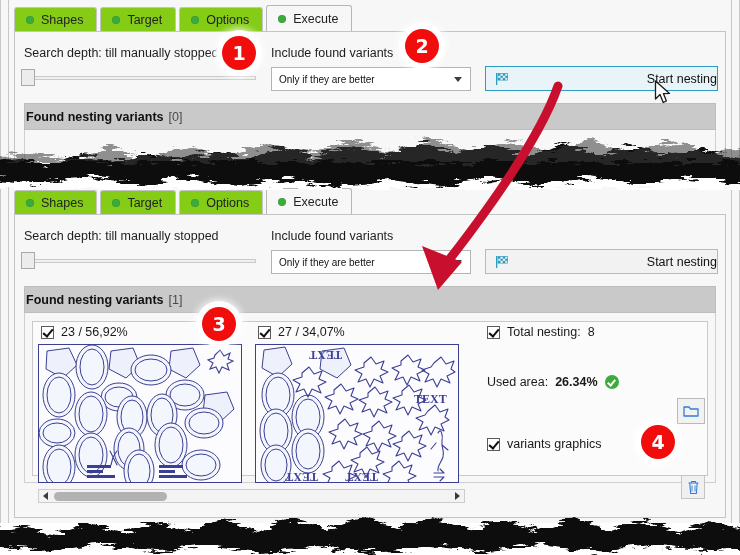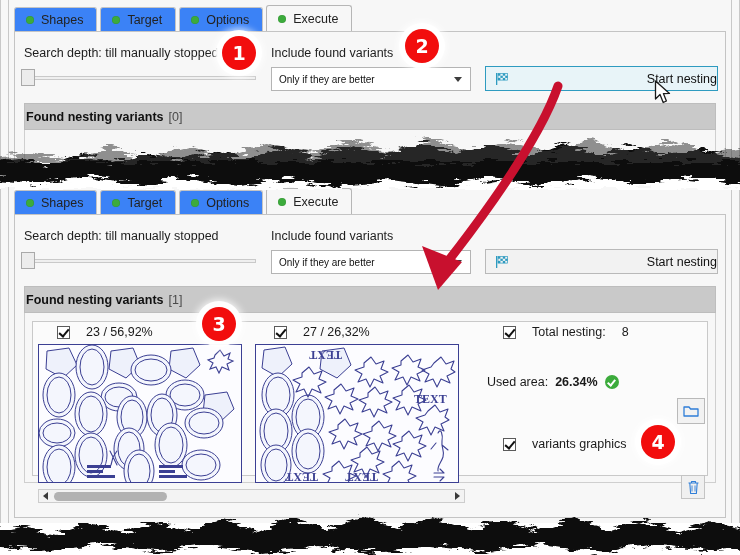--- a/index.html
+++ b/index.html
@@ -17,21 +17,21 @@
   
   .panel{position:absolute;background:#f7f7f7;}
   .vline{position:absolute;width:1px;background:#c8c8c8;top:0;bottom:0;}
 
   
   .tabstrip{position:absolute;left:14px;top:5px;height:27px;display:flex;align-items:flex-end;}
   .tab{
     height:25px;box-sizing:border-box;
     display:flex;align-items:center;gap:7px;
     padding:0 13px 0 11px;
-    background:#3b82f6;border:1px solid #c4c4c4;border-bottom:none;
+    background:#84cc16;border:1px solid #c4c4c4;border-bottom:none;
     border-radius:3px 3px 0 0;
     margin-right:3px;white-space:nowrap;
     font-size:12.5px;color:#222;
   }
   .tab.active{background:#f7f7f7;height:27px;border-color:#b6b6b6;}
   .dot{width:8px;height:8px;border-radius:50%;background:#3cab3c;flex:none;box-shadow:inset 0 0 0 .5px rgba(0,0,0,.12);}
 
   .tabbody{
     position:absolute;left:14px;right:14px;top:31px;
     background:#f7f7f7;border:1px solid #c4c4c4;
@@ -76,21 +76,21 @@
   .groupbody{position:absolute;box-sizing:border-box;background:#f7f7f7;border:1px solid #cfcfcf;border-top:none;}
 
   
   .card{position:absolute;box-sizing:border-box;background:#fbfbfb;border:1px solid #c9c9c9;}
 
   .cb{width:13px;height:13px;box-sizing:border-box;background:#fff;border:1px solid #5a5a5a;position:relative;flex:none;}
   .cb.on::after{
     content:"";position:absolute;left:3px;top:0px;width:4px;height:8px;
     border:solid #111;border-width:0 2px 2px 0;transform:rotate(40deg);
   }
-  .cbrow{display:flex;align-items:center;gap:16px;font-size:12.5px;color:#1a1a1a;margin-left:16px;}
+  .cbrow{display:flex;align-items:center;gap:7px;font-size:12.5px;color:#1a1a1a;}
 
   .preview{position:absolute;box-sizing:border-box;background:#fcfcff;border:1px solid #3b3f93;overflow:hidden;}
 
   .statline{display:flex;align-items:center;gap:7px;font-size:12.5px;color:#1a1a1a;white-space:nowrap;}
   .statline .v{font-weight:bold;}
   .info-i{width:13px;height:13px;border-radius:50%;background:#2f7ed8;color:#fff;font-size:9px;font-weight:bold;
           display:flex;align-items:center;justify-content:center;font-family:"Liberation Serif",serif;}
   .ok-c{width:14px;height:14px;border-radius:50%;background:#3cab3c;position:relative;}
   .ok-c::after{content:"";position:absolute;left:4px;top:2.5px;width:3px;height:6px;border:solid #fff;border-width:0 2px 2px 0;transform:rotate(40deg);}
 
@@ -329,21 +329,21 @@
           <rect x="48" y="130" width="28" height="3"></rect>
           <rect x="120" y="120" width="24" height="3"></rect>
             <rect x="120" y="125" width="16" height="3"></rect>
           <rect x="120" y="130" width="28" height="3"></rect>
         </g>
       </svg>
     </div>
 
     <div class="cbrow" style="position:absolute;left:258px;top:142px;">
       <span class="cb on"></span>
-      <span>27 / 26,32%</span>
+      <span>27 / 34,07%</span>
     </div>
     <div class="preview" style="left:255px;top:161px;width:204px;height:139px;">
       <svg width="204" height="139" viewBox="0 0 204 139">
         <g fill="#eef1fb" stroke="#3b3f93" stroke-width="1">
           <path d="M8 5 L29 2 L36 19 L22 32 L6 23 Z"></path>
           <path d="M66 6 L88 3 L95 20 L81 33 L64 24 Z"></path>
         </g>
         <g fill="#f4f6fd" stroke="#3b3f93" stroke-width="1">
           <ellipse cx="22" cy="50" rx="16" ry="22"></ellipse>
             <ellipse cx="22" cy="50" rx="12" ry="18"></ellipse>

